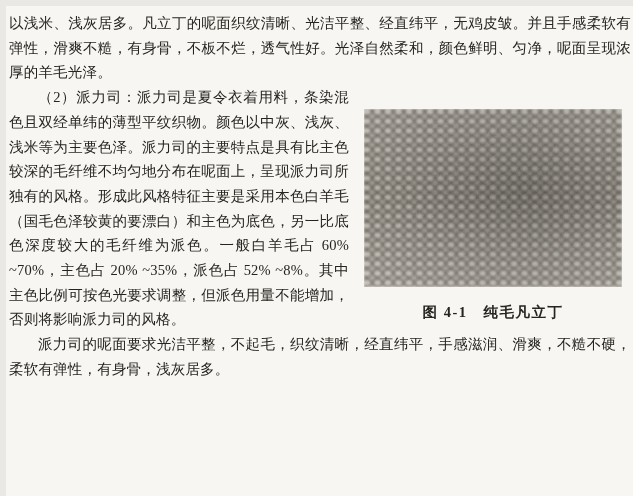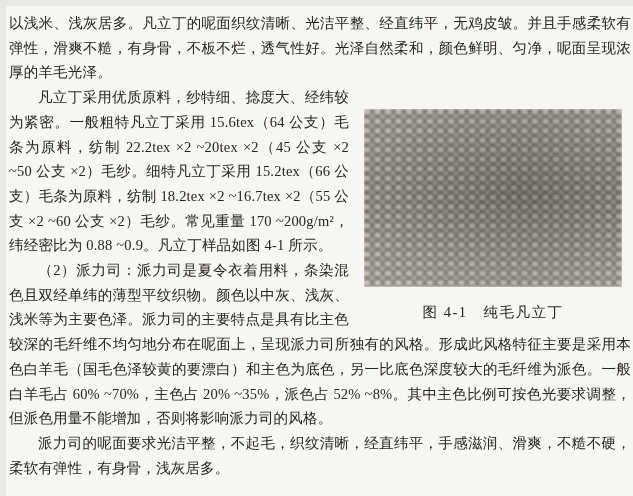--- a/index.html
+++ b/index.html
@@ -23,20 +23,21 @@
     letter-spacing: 0.2px;
   }
   .para.indent { text-indent: 2em; }
   .fig {
     float: right;
     width: 276px;
     height: 242px;
     margin: 0 0 0 6px;
     padding: 0;
     text-align: center;
+    font-weight: bold;
   }
   .photo {
     display: block;
     width: 258px;
     height: 178px;
     margin: 24px auto 0 auto;
   }
   .caption {
     display: block;
     margin-top: 16px;
@@ -80,19 +81,18 @@
         </linearGradient>
       </defs>
       <rect width="258" height="178" fill="url(#weave)" filter="url(#soften)"></rect>
       <rect width="258" height="178" fill="url(#shade)"></rect>
       <rect width="258" height="178" fill="url(#lift)"></rect>
       <rect width="258" height="178" filter="url(#grain)" opacity="0.16"></rect>
     </svg>
     <figcaption class="caption">图 4-1　纯毛凡立丁</figcaption>
   </figure>
 
-  <p class="para indent">凡立丁采用优质原料，纱特细、捻度大、经纬较为紧密。一般粗特凡立丁采用 15.6tex（64 公支）毛条为原料，纺制 22.2tex ×2 ~20tex ×2（45 公支 ×2 ~50 公支 ×2）毛纱。细特凡立丁采用 15.2tex（66 公支）毛条为原料，纺制 18.2tex ×2 ~16.7tex ×2（55 公支 ×2 ~60 公支 ×2）毛纱。常见重量 170 ~200g/m²，纬经密比为 0.88 ~0.9。凡立丁样品如图 4-1 所示。</p>
 
   <p class="para indent">（2）派力司：派力司是夏令衣着用料，条染混色且双经单纬的薄型平纹织物。颜色以中灰、浅灰、浅米等为主要色泽。派力司的主要特点是具有比主色较深的毛纤维不均匀地分布在呢面上，呈现派力司所独有的风格。形成此风格特征主要是采用本色白羊毛（国毛色泽较黄的要漂白）和主色为底色，另一比底色深度较大的毛纤维为派色。一般白羊毛占 60% ~70%，主色占 20% ~35%，派色占 52% ~8%。其中主色比例可按色光要求调整，但派色用量不能增加，否则将影响派力司的风格。</p>
 
   <p class="para indent">派力司的呢面要求光洁平整，不起毛，织纹清晰，经直纬平，手感滋润、滑爽，不糙不硬，柔软有弹性，有身骨，浅灰居多。</p>
 
 </div>
 
 </body></html>

